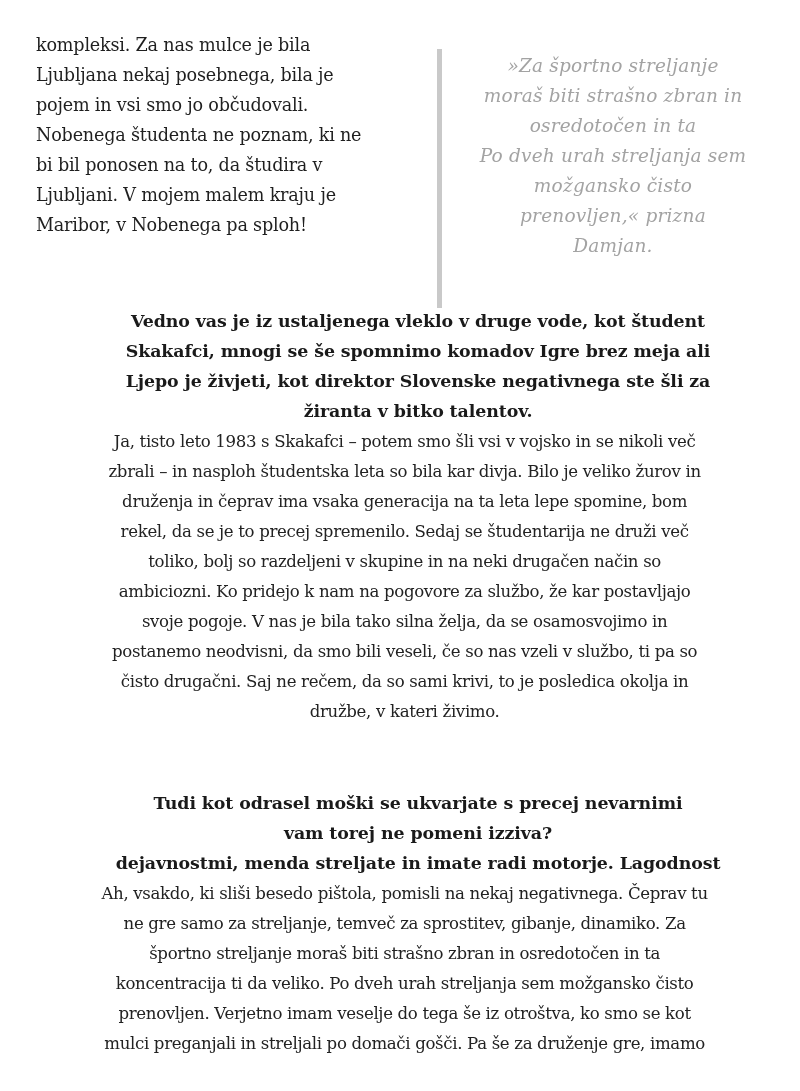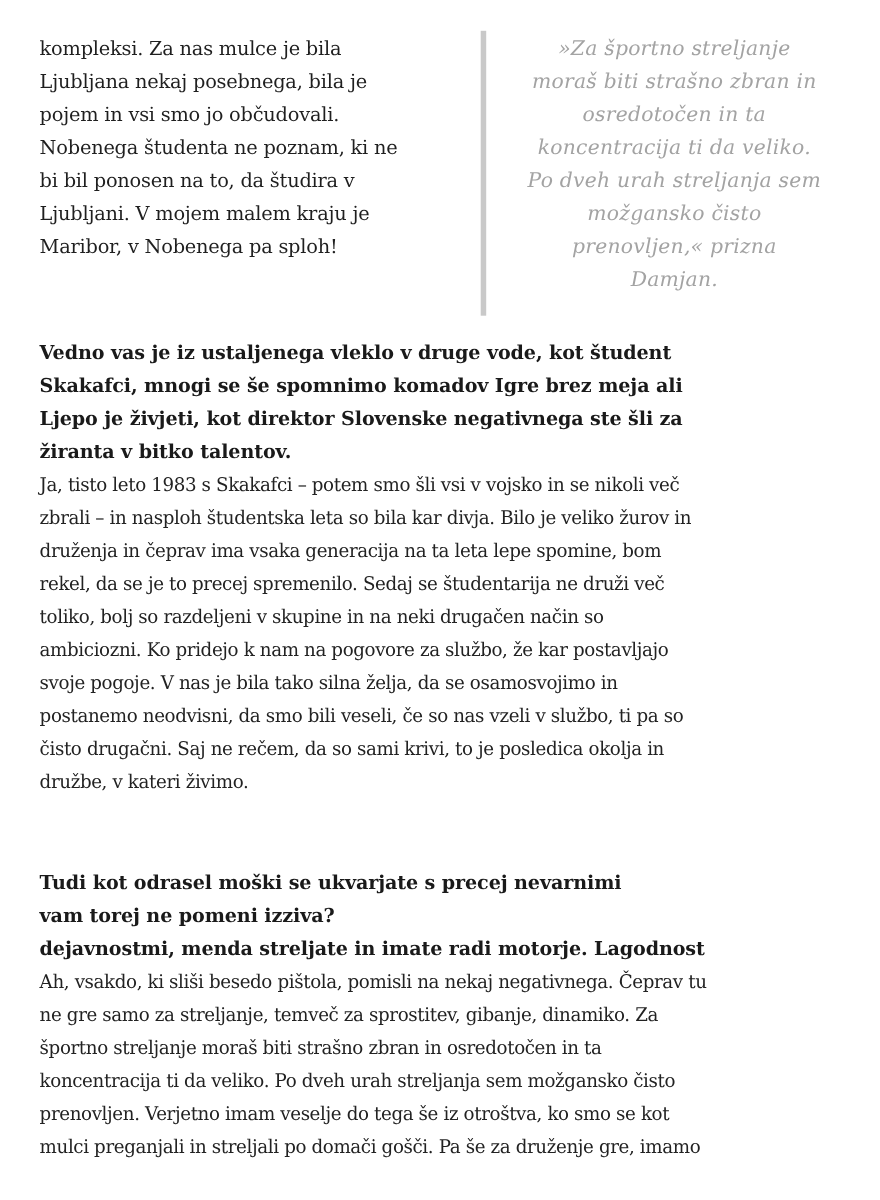--- a/index.html
+++ b/index.html
@@ -58,20 +58,21 @@
       line-height: 30px;
       color: #a3a3a3;
       white-space: nowrap;
       letter-spacing: 0.2px;
     }
     .pull-quote-text .line { display: block; }
     .section {
       position: absolute;
       left: 36px;
       width: 764px;
+      text-align: center;
     }
     .question {
       font-weight: bold;
       font-size: 17.4px;
       line-height: 30px;
       color: #1a1a1a;
       white-space: nowrap;
       letter-spacing: -0.1px;
     }
     .question .line, .answer .line { display: block; }
@@ -96,26 +97,25 @@
     <div class="left-col">
       <span class="line">kompleksi. Za nas mulce je bila</span>
       <span class="line">Ljubljana nekaj posebnega, bila je</span>
       <span class="line">pojem in vsi smo jo občudovali.</span>
       <span class="line">Nobenega študenta ne poznam, ki ne</span>
       <span class="line">bi bil ponosen na to, da študira v</span>
       <span class="line">Ljubljani. V mojem malem kraju je</span>
       <span class="line">Maribor, v Nobenega pa sploh!</span>
     </div>
 
-    <div class="pull-quote" style="border-left-color: rgb(201, 201, 201);">
+    <div class="pull-quote" style="border-left-color: rgb(201, 201, 201); margin-top: 21px;">
       <div class="pull-quote-text" style="color: rgb(163, 163, 163);">
         <span class="line">»Za športno streljanje</span>
         <span class="line">moraš biti strašno zbran in</span>
         <span class="line">osredotočen in ta</span>
-        <span class="line">koncentracija ti da veliko.</span>
         <span class="line">Po dveh urah streljanja sem</span>
         <span class="line">možgansko čisto</span>
         <span class="line">prenovljen,« prizna</span>
         <span class="line">Damjan.</span>
       </div>
     </div>
   </div>
 
   <div class="section" id="section-1">
     <div class="question">

